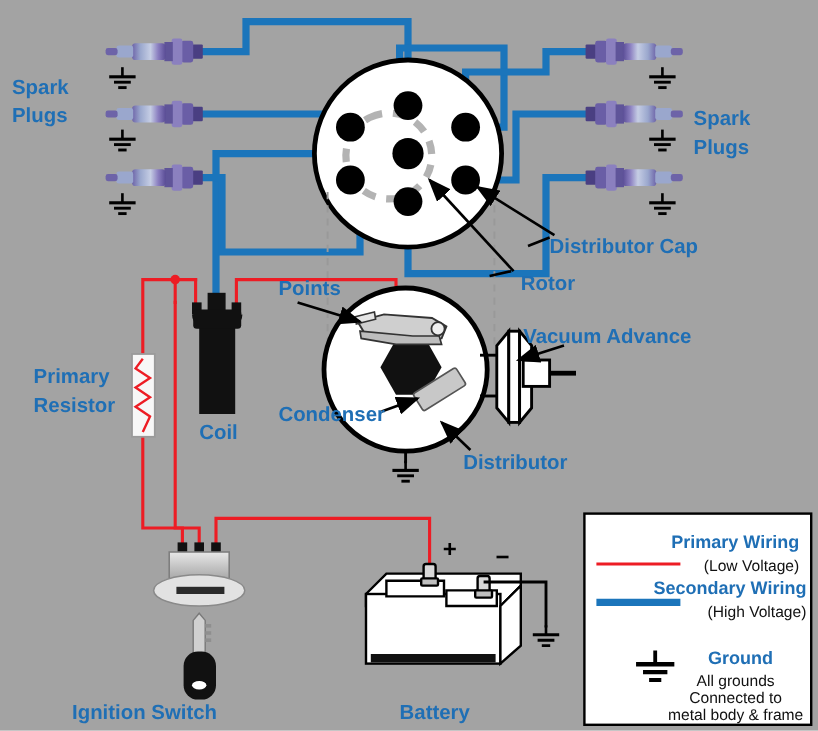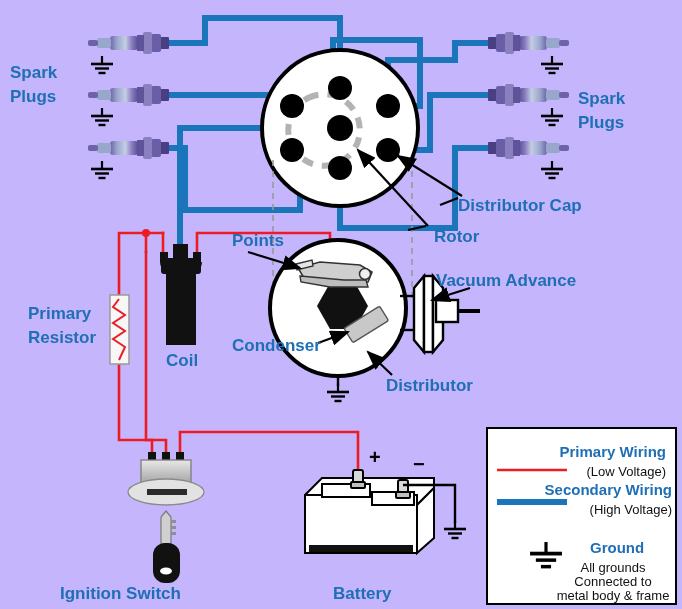--- a/index.html
+++ b/index.html
@@ -11,21 +11,21 @@
   body {
     width: 682px;
     height: 609px;
     font-family: "Liberation Sans", sans-serif;
     overflow: hidden;
   }
   #diagram-root {
     position: relative;
     width: 682px;
     height: 609px;
-    background: #c4b5fd;
+    background: #a3a3a3;
   }
   #diagram-svg {
     position: absolute;
     left: 0;
     top: 0;
     width: 682px;
     height: 609px;
   }
   .lbl {
     fill: #1f6fb5;

